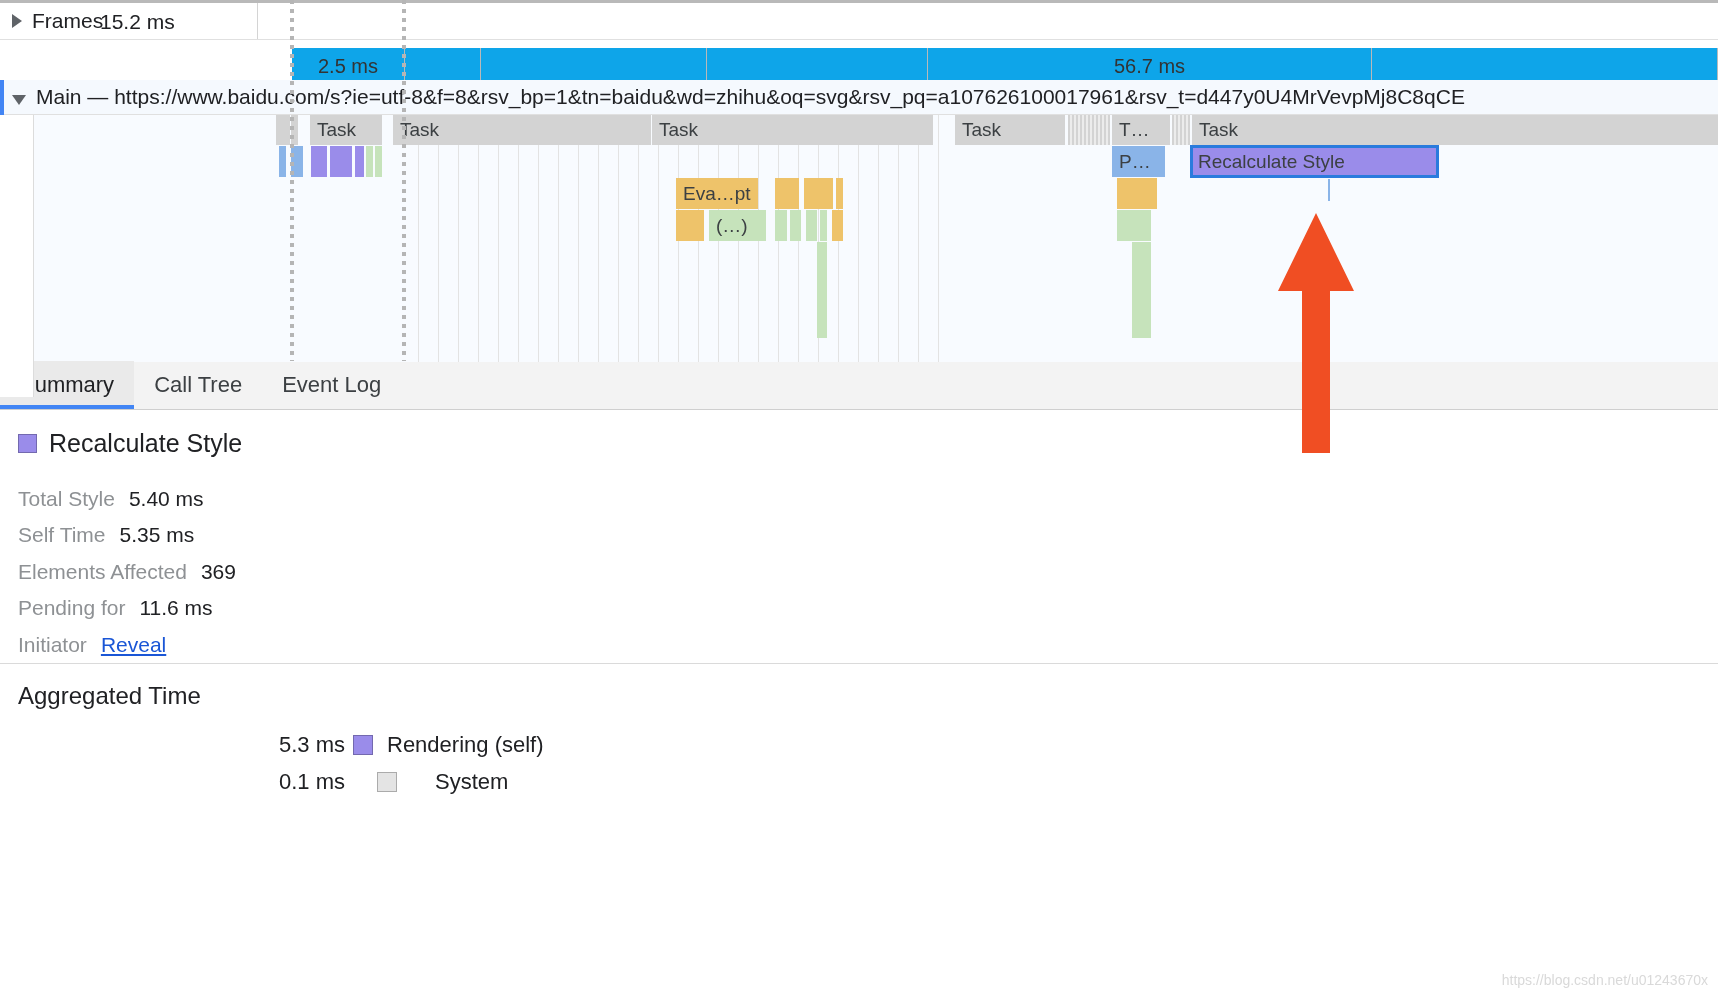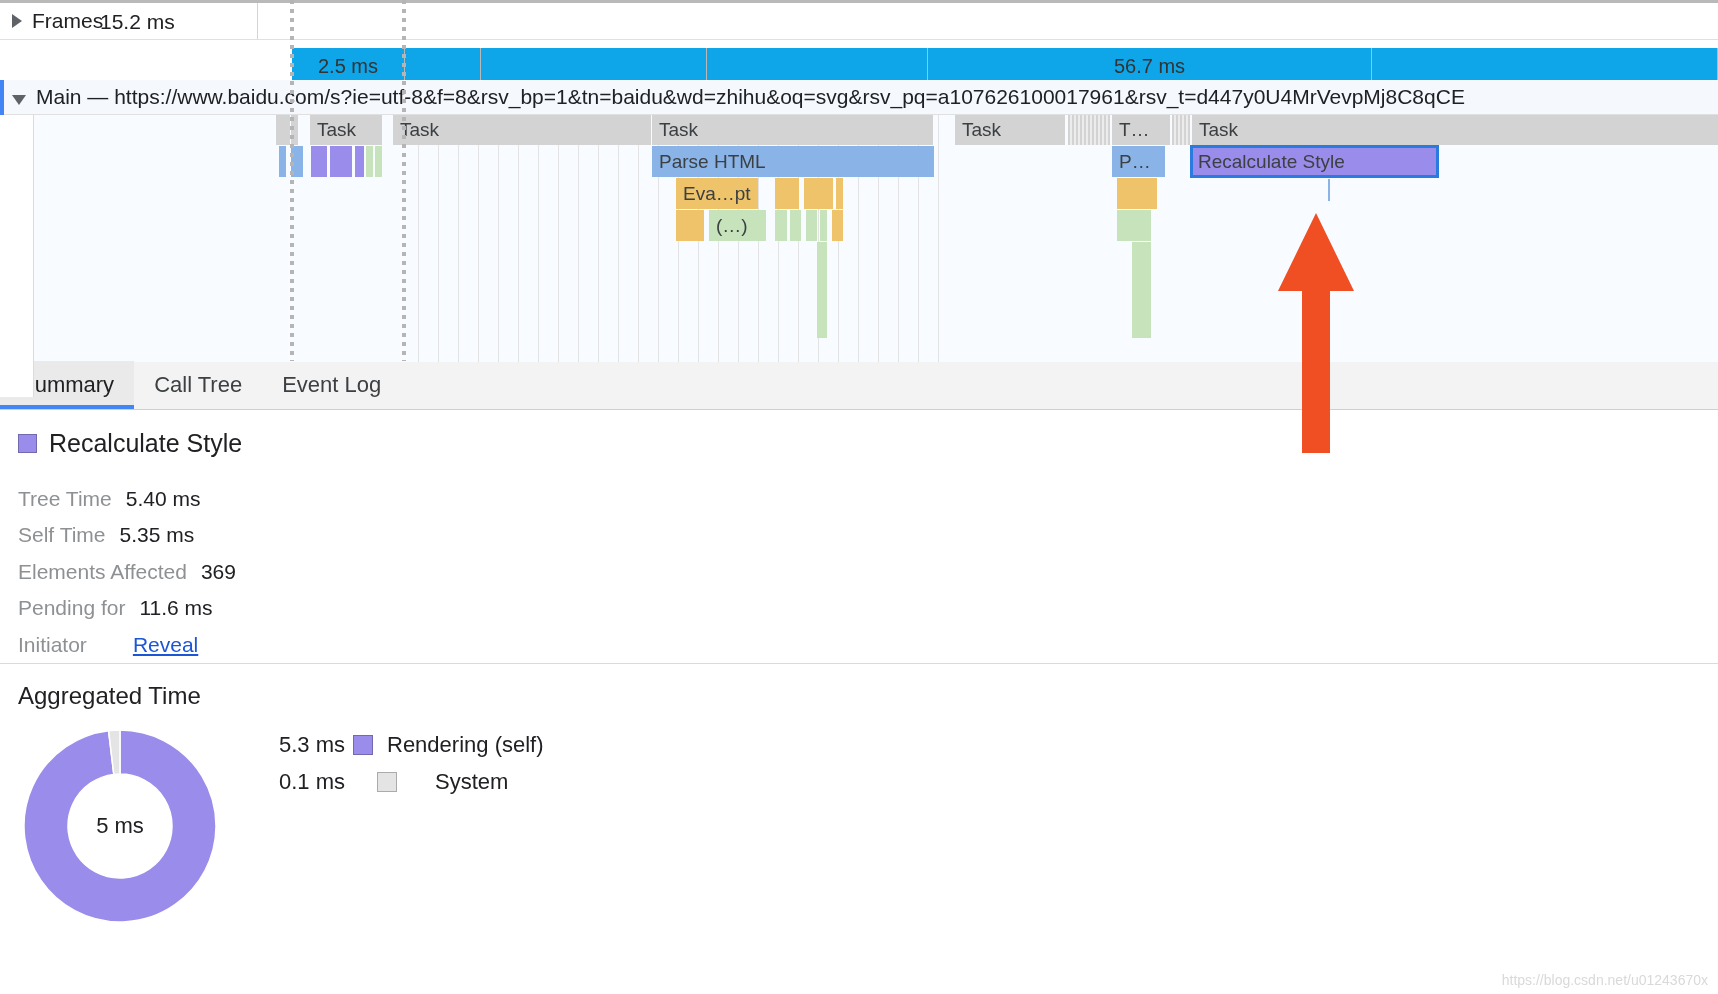--- a/index.html
+++ b/index.html
@@ -165,21 +165,21 @@
     border:1px solid rgba(0,0,0,.25);
     margin-right:12px; flex:none;
   }
   .kv {
     position:absolute; left:18px;
     display:flex; align-items:baseline;
     font-size:21px;
   }
   .kv .k { color:#8e9194; margin-right:14px; }
   .kv .v { color:#202124; }
-  .kv .link { color:#1a56d6; text-decoration:underline; cursor:pointer;margin-left:32px; }
+  .kv .link { color:#1a56d6; text-decoration:underline; cursor:pointer; }
 
   #agg { position:absolute; left:0; top:253px; width:1718px; height:330px; }
   .agg-title { position:absolute; left:18px; top:18px; font-size:24px; color:#202124; }
   #donut-wrap { position:absolute; left:20px; top:62px; width:200px; height:200px; }
   .donut-center {
     position:absolute; left:0; top:0; width:200px; height:200px;
     display:flex; align-items:center; justify-content:center;
     font-size:22px; color:#202124;
   }
   .legend { position:absolute; left:279px; }
@@ -293,23 +293,20 @@
         <div class="bar bar-task" style="left: 1192px; width: 526px; top: 0px;">
           <span>Task</span>
         </div>
         <div class="bar bar-blue" style="left: 279px; width: 4px; top: 31px;"></div>
         <div class="bar bar-blue" style="left: 291px; width: 12px; top: 31px;"></div>
         <div class="bar bar-purple" style="left: 311px; width: 16px; top: 31px;"></div>
         <div class="bar bar-purple" style="left: 330px; width: 22px; top: 31px;"></div>
         <div class="bar bar-purple" style="left: 355px; width: 9px; top: 31px;"></div>
         <div class="bar bar-green" style="left: 366px; width: 6px; top: 31px;"></div>
         <div class="bar bar-green" style="left: 375px; width: 7px; top: 31px;"></div>
-        <div class="bar bar-blue" style="left: 652px; width: 282px; top: 31px;">
-          <span>Parse HTML</span>
-        </div>
         <div class="bar bar-blue" style="left: 1112px; width: 53px; top: 31px;">
           <span>P…</span>
         </div>
         <div class="bar bar-purple bar-selected" style="left: 1191px; width: 247px; top: 31px;">
           <span>Recalculate Style</span>
         </div>
         <div class="bar bar-yellow" style="left: 676px; width: 82px; top: 63px;">
           <span>Eva…pt</span>
         </div>
         <div class="bar bar-yellow" style="left: 775px; width: 24px; top: 63px;"></div>
@@ -352,21 +349,21 @@
     </div>
 
   <div id="details">
     <div id="detail-head">
       <div class="evt-title">
         <span class="swatch" id="evt-swatch" style="background: rgb(154, 140, 234);"></span>
         <span>Recalculate Style</span>
       </div>
       <div id="kv-list">
           <div class="kv" style="top: 76px;">
-            <span class="k">Tree Time</span>
+            <span class="k">Total Style</span>
             <span class="v">5.40 ms</span>
           </div>
           <div class="kv" style="top: 112px;">
             <span class="k">Self Time</span>
             <span class="v">5.35 ms</span>
           </div>
           <div class="kv" style="top: 149px;">
             <span class="k">Elements Affected</span>
             <span class="v">369</span>
           </div>
@@ -376,29 +373,20 @@
           </div>
           <div class="kv" style="top: 222px;">
             <span class="k">Initiator</span>
             <span class="v link">Reveal</span>
           </div>
         </div>
     </div>
 
     <div id="agg">
       <div class="agg-title">Aggregated Time</div>
-      <div id="donut-wrap">
-        <svg width="200" height="200" viewBox="0 0 200 200">
-          <g id="donut-slices">
-              <path d="M 100 4 A 96 96 0 1 1 88.56667263089244 4.683269961297896 L 93.80694767506674 48.37010456236969 A 52 52 0 1 0 100 48 Z" fill="#9a8cea" stroke="#ffffff" stroke-width="1.5"></path>
-              <path d="M 88.56667263089244 4.683269961297896 A 96 96 0 0 1 99.9999999999999 4 L 99.99999999999994 48 A 52 52 0 0 0 93.80694767506674 48.37010456236969 Z" fill="#e4e4e4" stroke="#ffffff" stroke-width="1.5"></path>
-            </g>
-        </svg>
-        <div class="donut-center">5 ms</div>
-      </div>
       <div class="legend" id="legend">
           <div class="legend-row" style="top: 68px; justify-content: space-between;">
             <span class="amt">5.3 ms</span>
             <span class="sw" style="background: rgb(154, 140, 234);"></span>
             <span>Rendering (self)</span>
           </div>
           <div class="legend-row" style="top: 105px; gap: 24px;">
             <span class="amt">0.1 ms</span>
             <span class="sw" style="background: rgb(228, 228, 228);"></span>
             <span>System</span>

